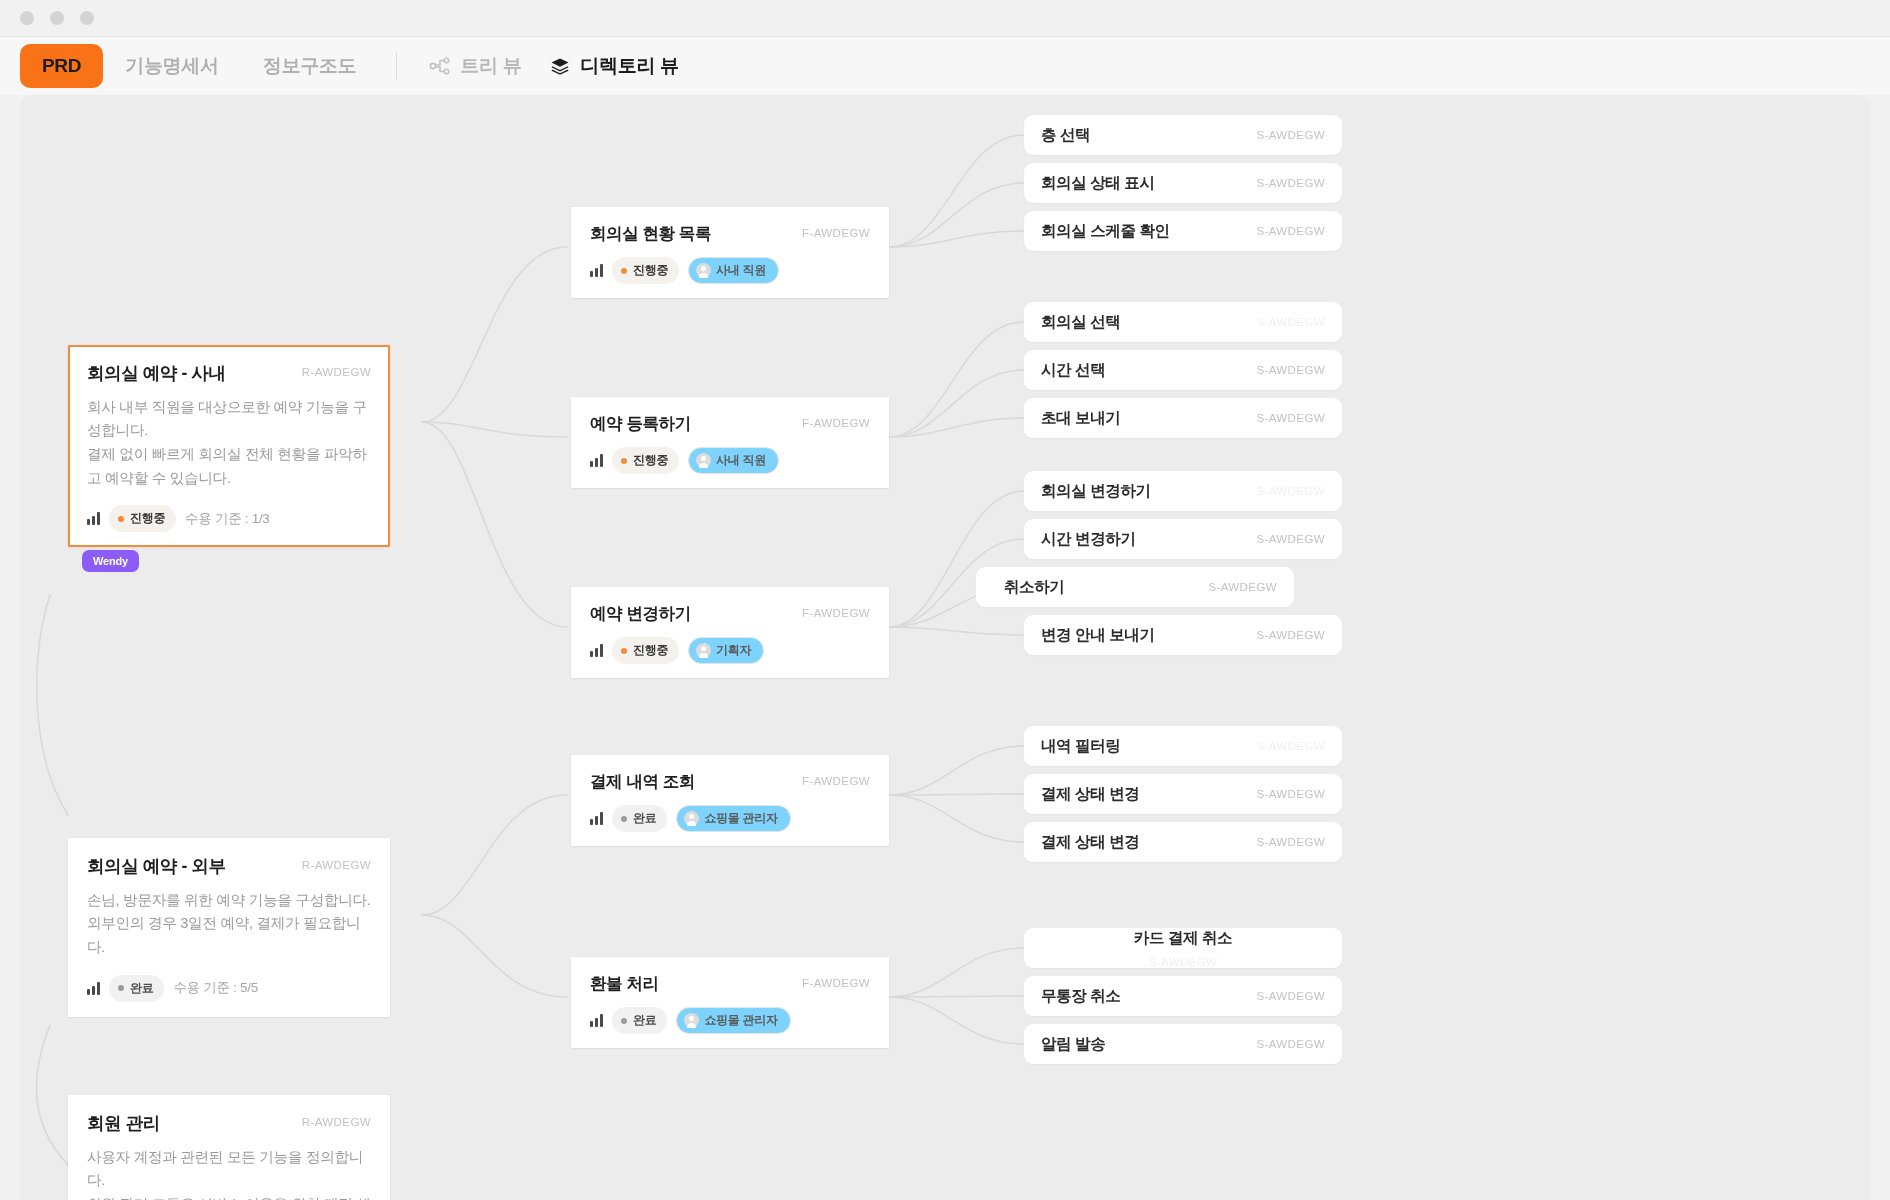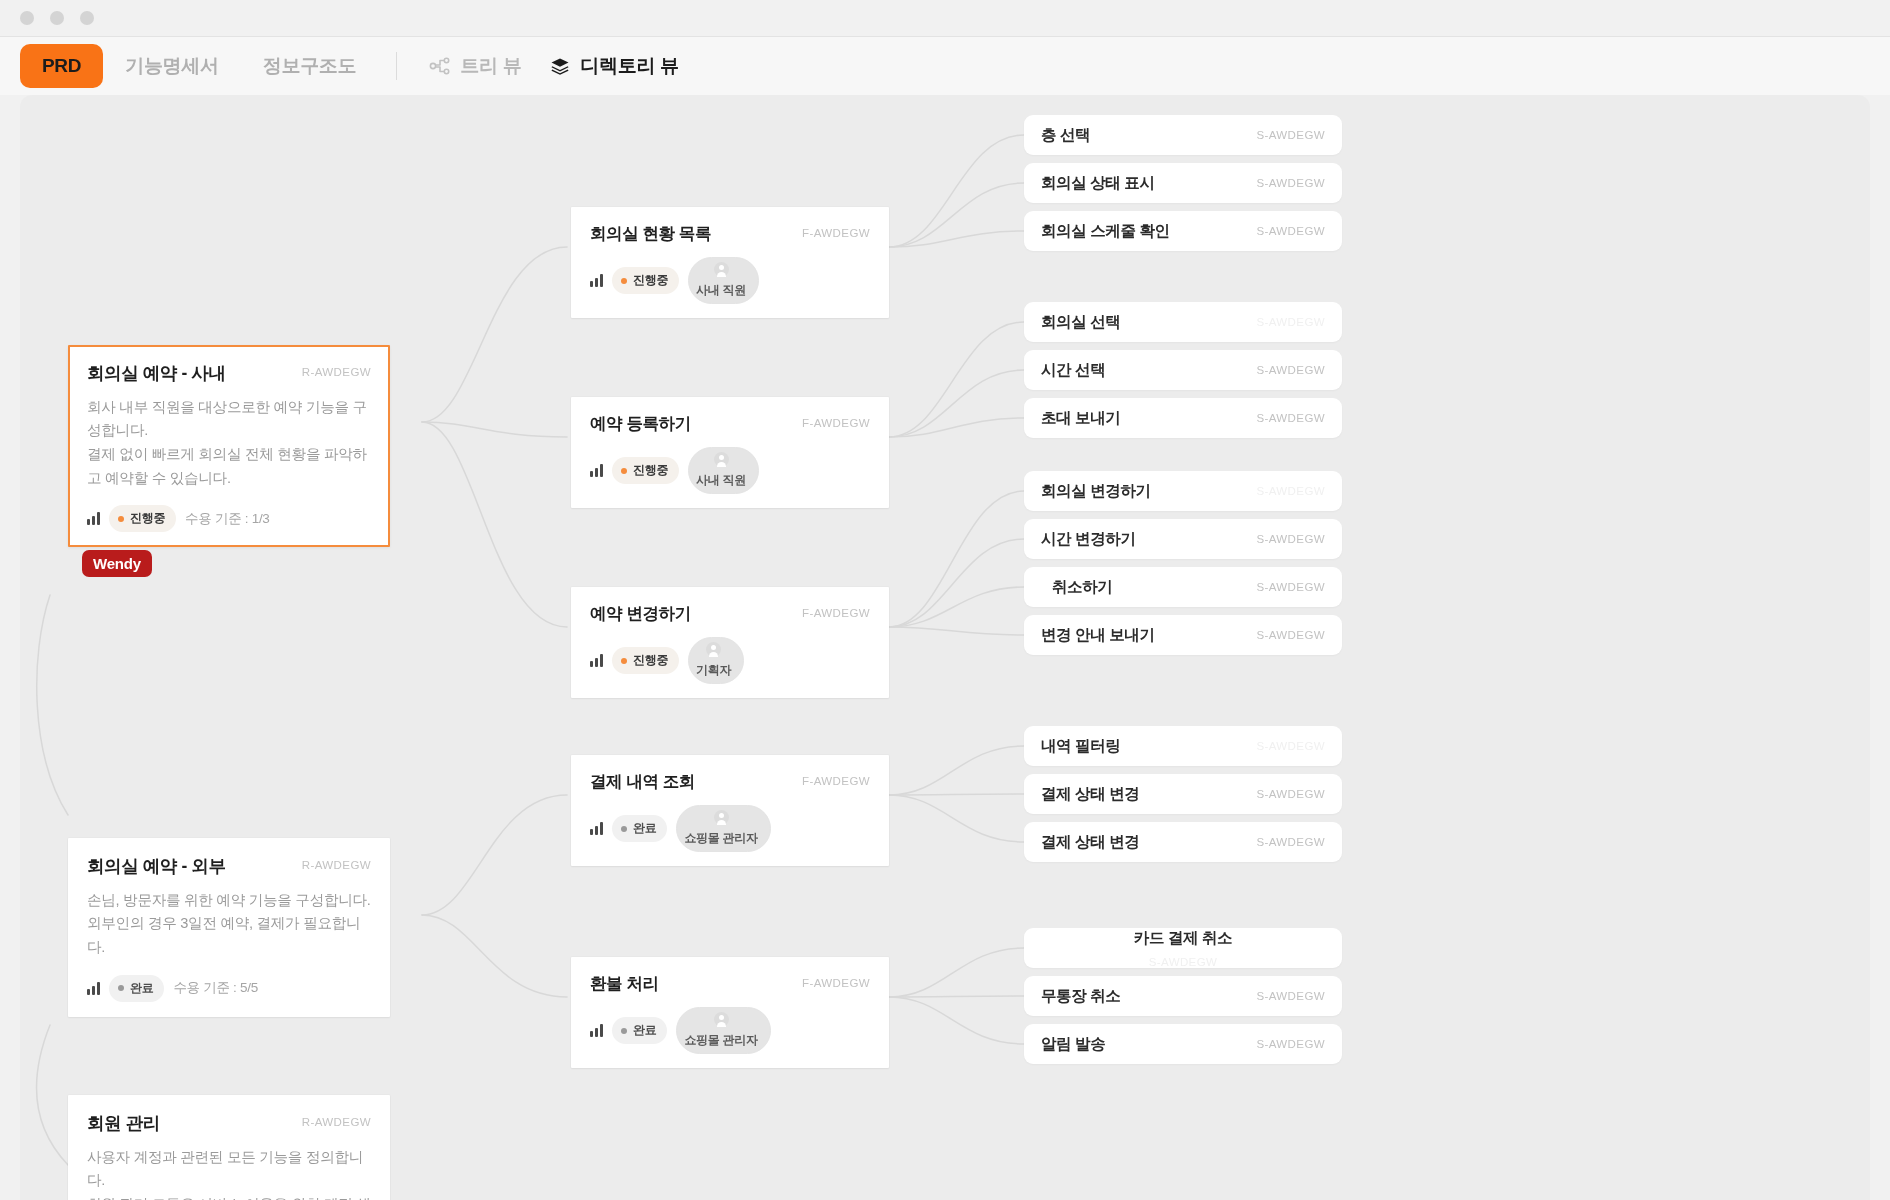--- a/index.html
+++ b/index.html
@@ -143,43 +143,42 @@
   .pill .dotmark { width: 6px; height: 6px; border-radius: 50%; background: #9a9a9a; }
   .pill.inprogress { background: #f5f1ec; color: #3a3a3a; }
   .pill.inprogress .dotmark { background: #f58c3c; }
 
   .capacity {
     font-size: 13.5px; color: #a5a5a5; letter-spacing: -0.3px; font-weight: 500;
   }
 
   .owner-badge {
     position: absolute;
-    background: #b91c1c;
+    background: #8b5cf6;
     color: #ffffff;
-    font-size: 15px; font-weight: 700;
+    font-size: 11px; font-weight: 700;
     padding: 5px 11px;
     border-radius: 7px;
     letter-spacing: -0.2px;
   }
 
   
   .node.feature {
     width: 318px;
     padding: 16px 19px 14px 19px;
   }
   .node.feature .node-title { font-size: 16.5px; }
   .node.feature .node-meta { margin-top: 13px; }
 
   .pill.role {
-    background: #e5e5e5;
+    background: #7dd3fc;
     border: 1px solid #e4e4e4;
     color: #5a5a5a;
     padding: 4px 12px 4px 7px;
     gap: 5px;
-    flex-direction: column;
   }
   .person {
     width: 15px; height: 15px; border-radius: 50%;
     background: #dcdcdc;
     position: relative; flex: 0 0 15px;
   }
   .person::before {
     content: ""; position: absolute;
     width: 5px; height: 5px; border-radius: 50%;
     background: #ffffff; left: 5px; top: 3px;
@@ -474,21 +473,21 @@
       </div>
 
       <div class="node screen" style="left:1004px; top:376px;">
         <span class="node-title">회의실 변경하기</span>
         <span class="node-id faint">S-AWDEGW</span>
       </div>
       <div class="node screen" style="left:1004px; top:424px;">
         <span class="node-title">시간 변경하기</span>
         <span class="node-id">S-AWDEGW</span>
       </div>
-      <div class="node screen" style="left:1004px; top:472px;padding-left:28px;">
+      <div class="node screen" style="left:956px; top:472px;padding-left:28px;">
         <span class="node-title">취소하기</span>
         <span class="node-id">S-AWDEGW</span>
       </div>
       <div class="node screen" style="left:1004px; top:520px;">
         <span class="node-title">변경 안내 보내기</span>
         <span class="node-id">S-AWDEGW</span>
       </div>
 
       <div class="node screen" style="left:1004px; top:631px;">
         <span class="node-title">내역 필터링</span>

